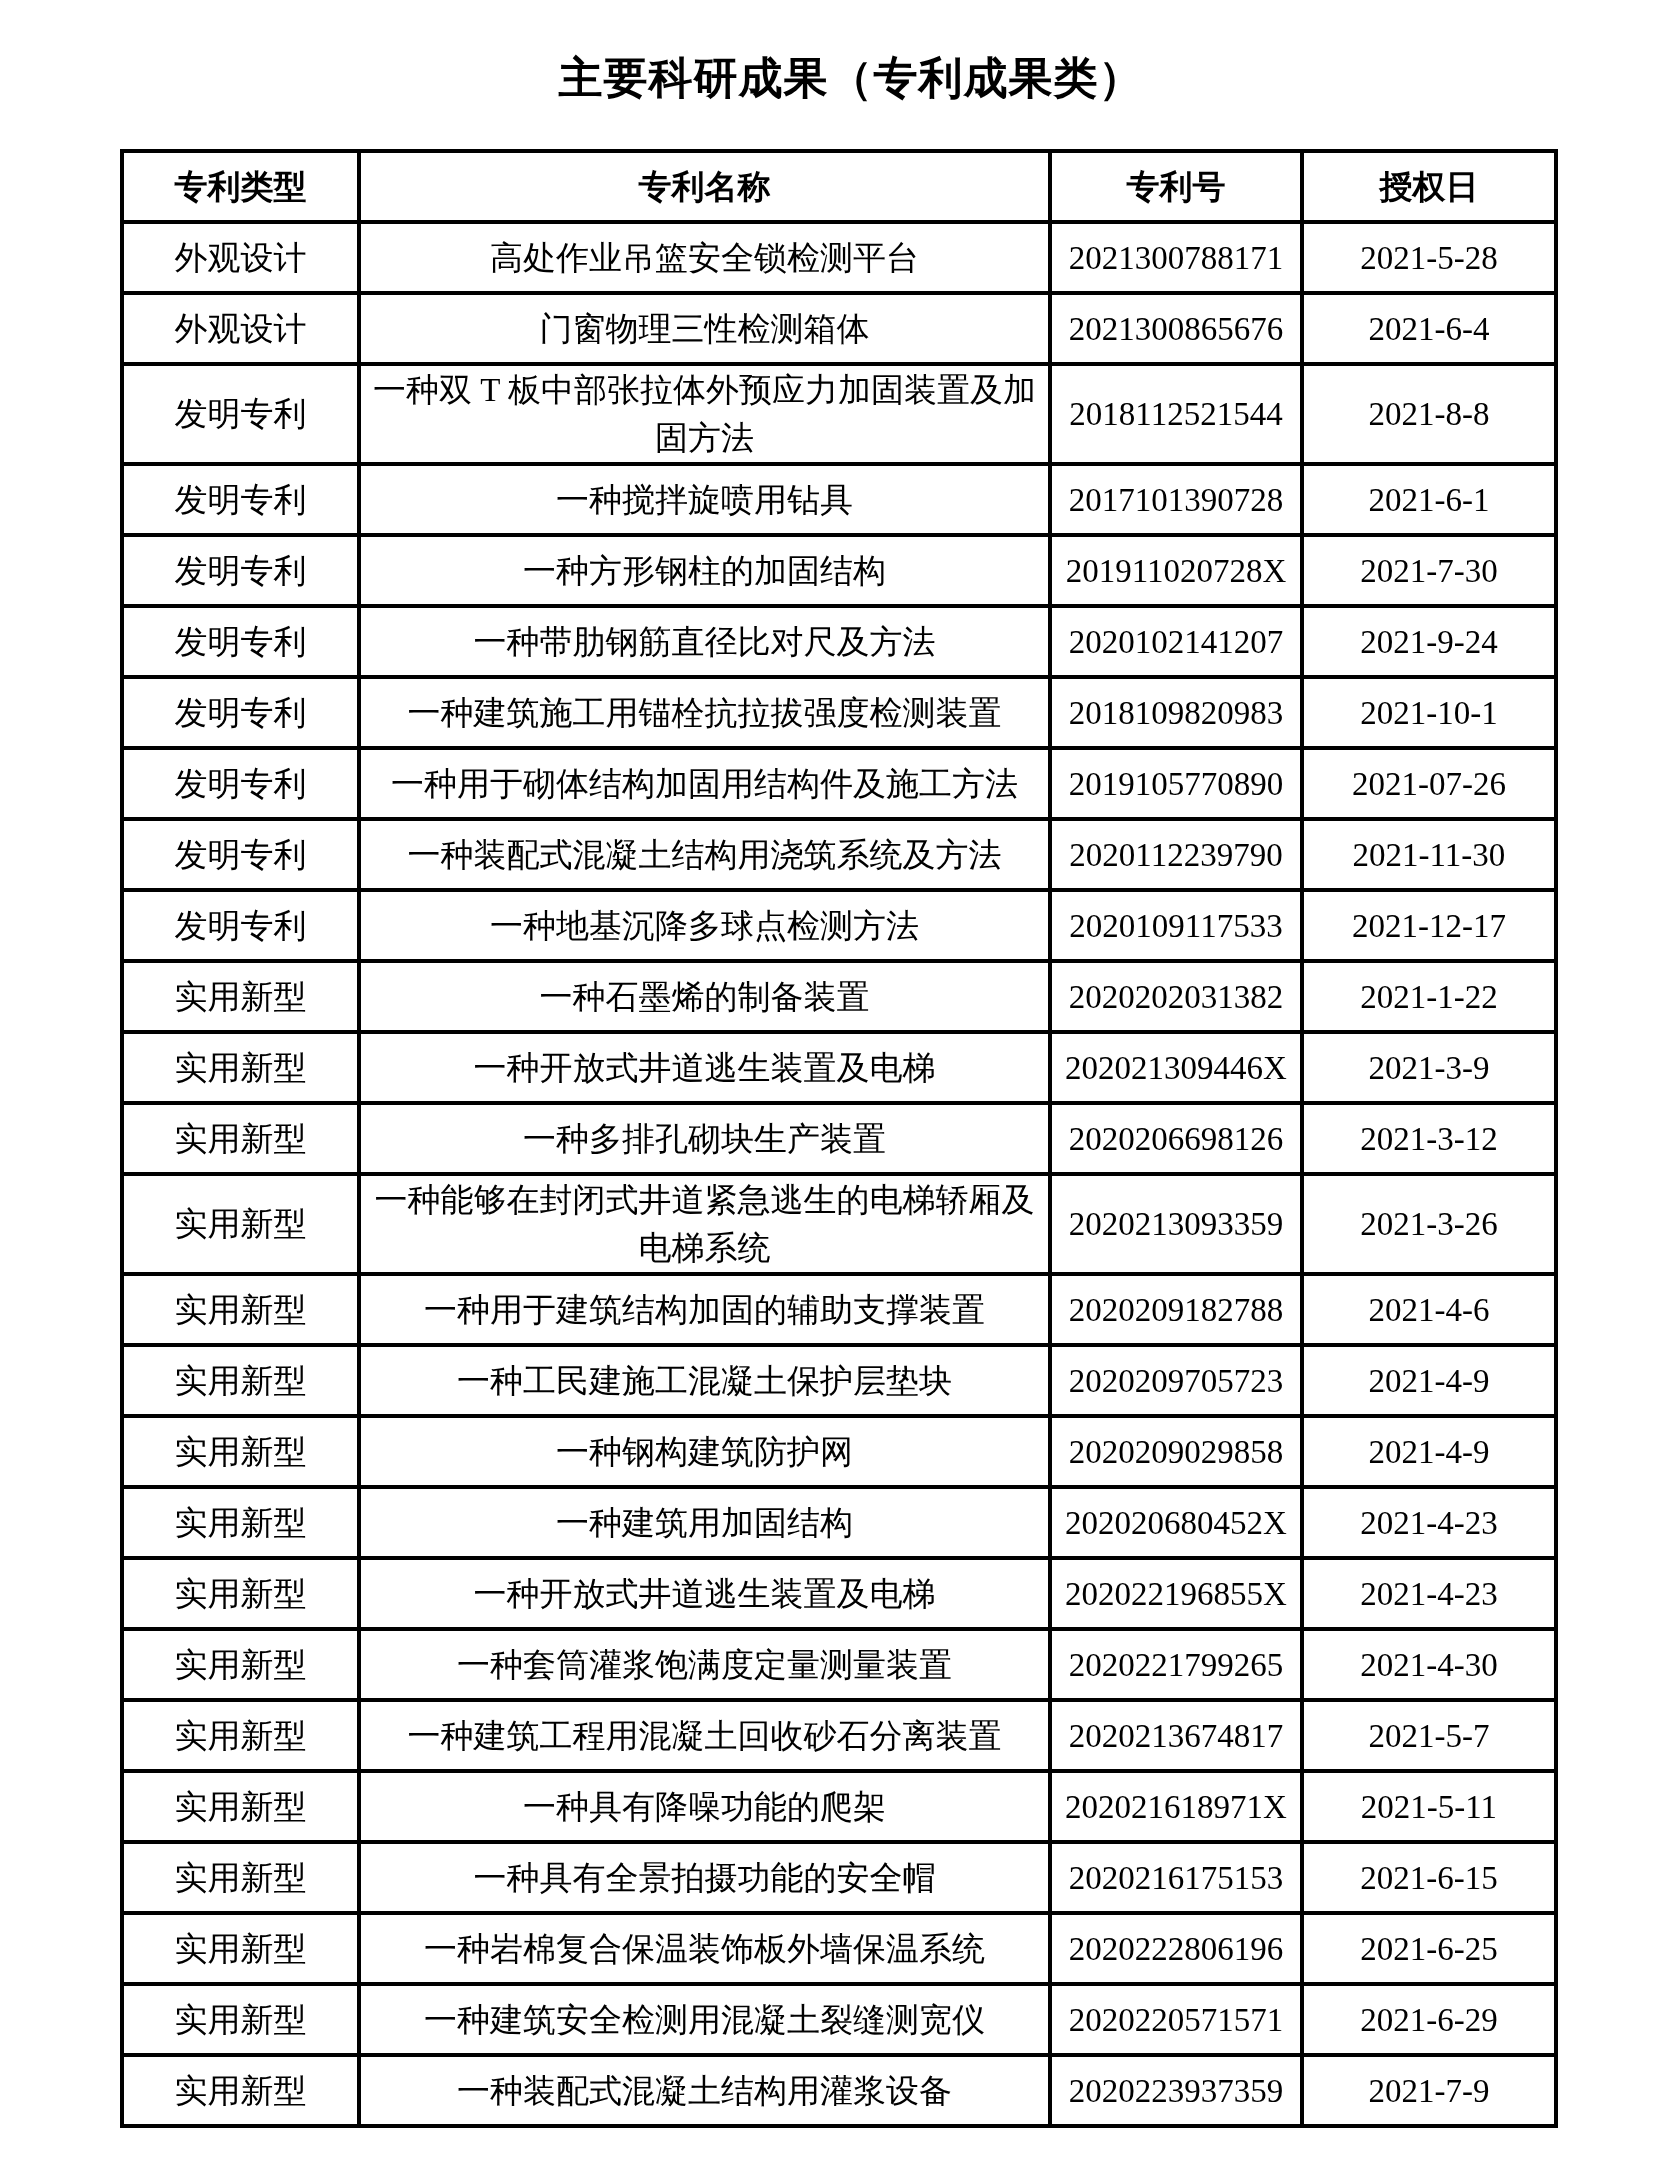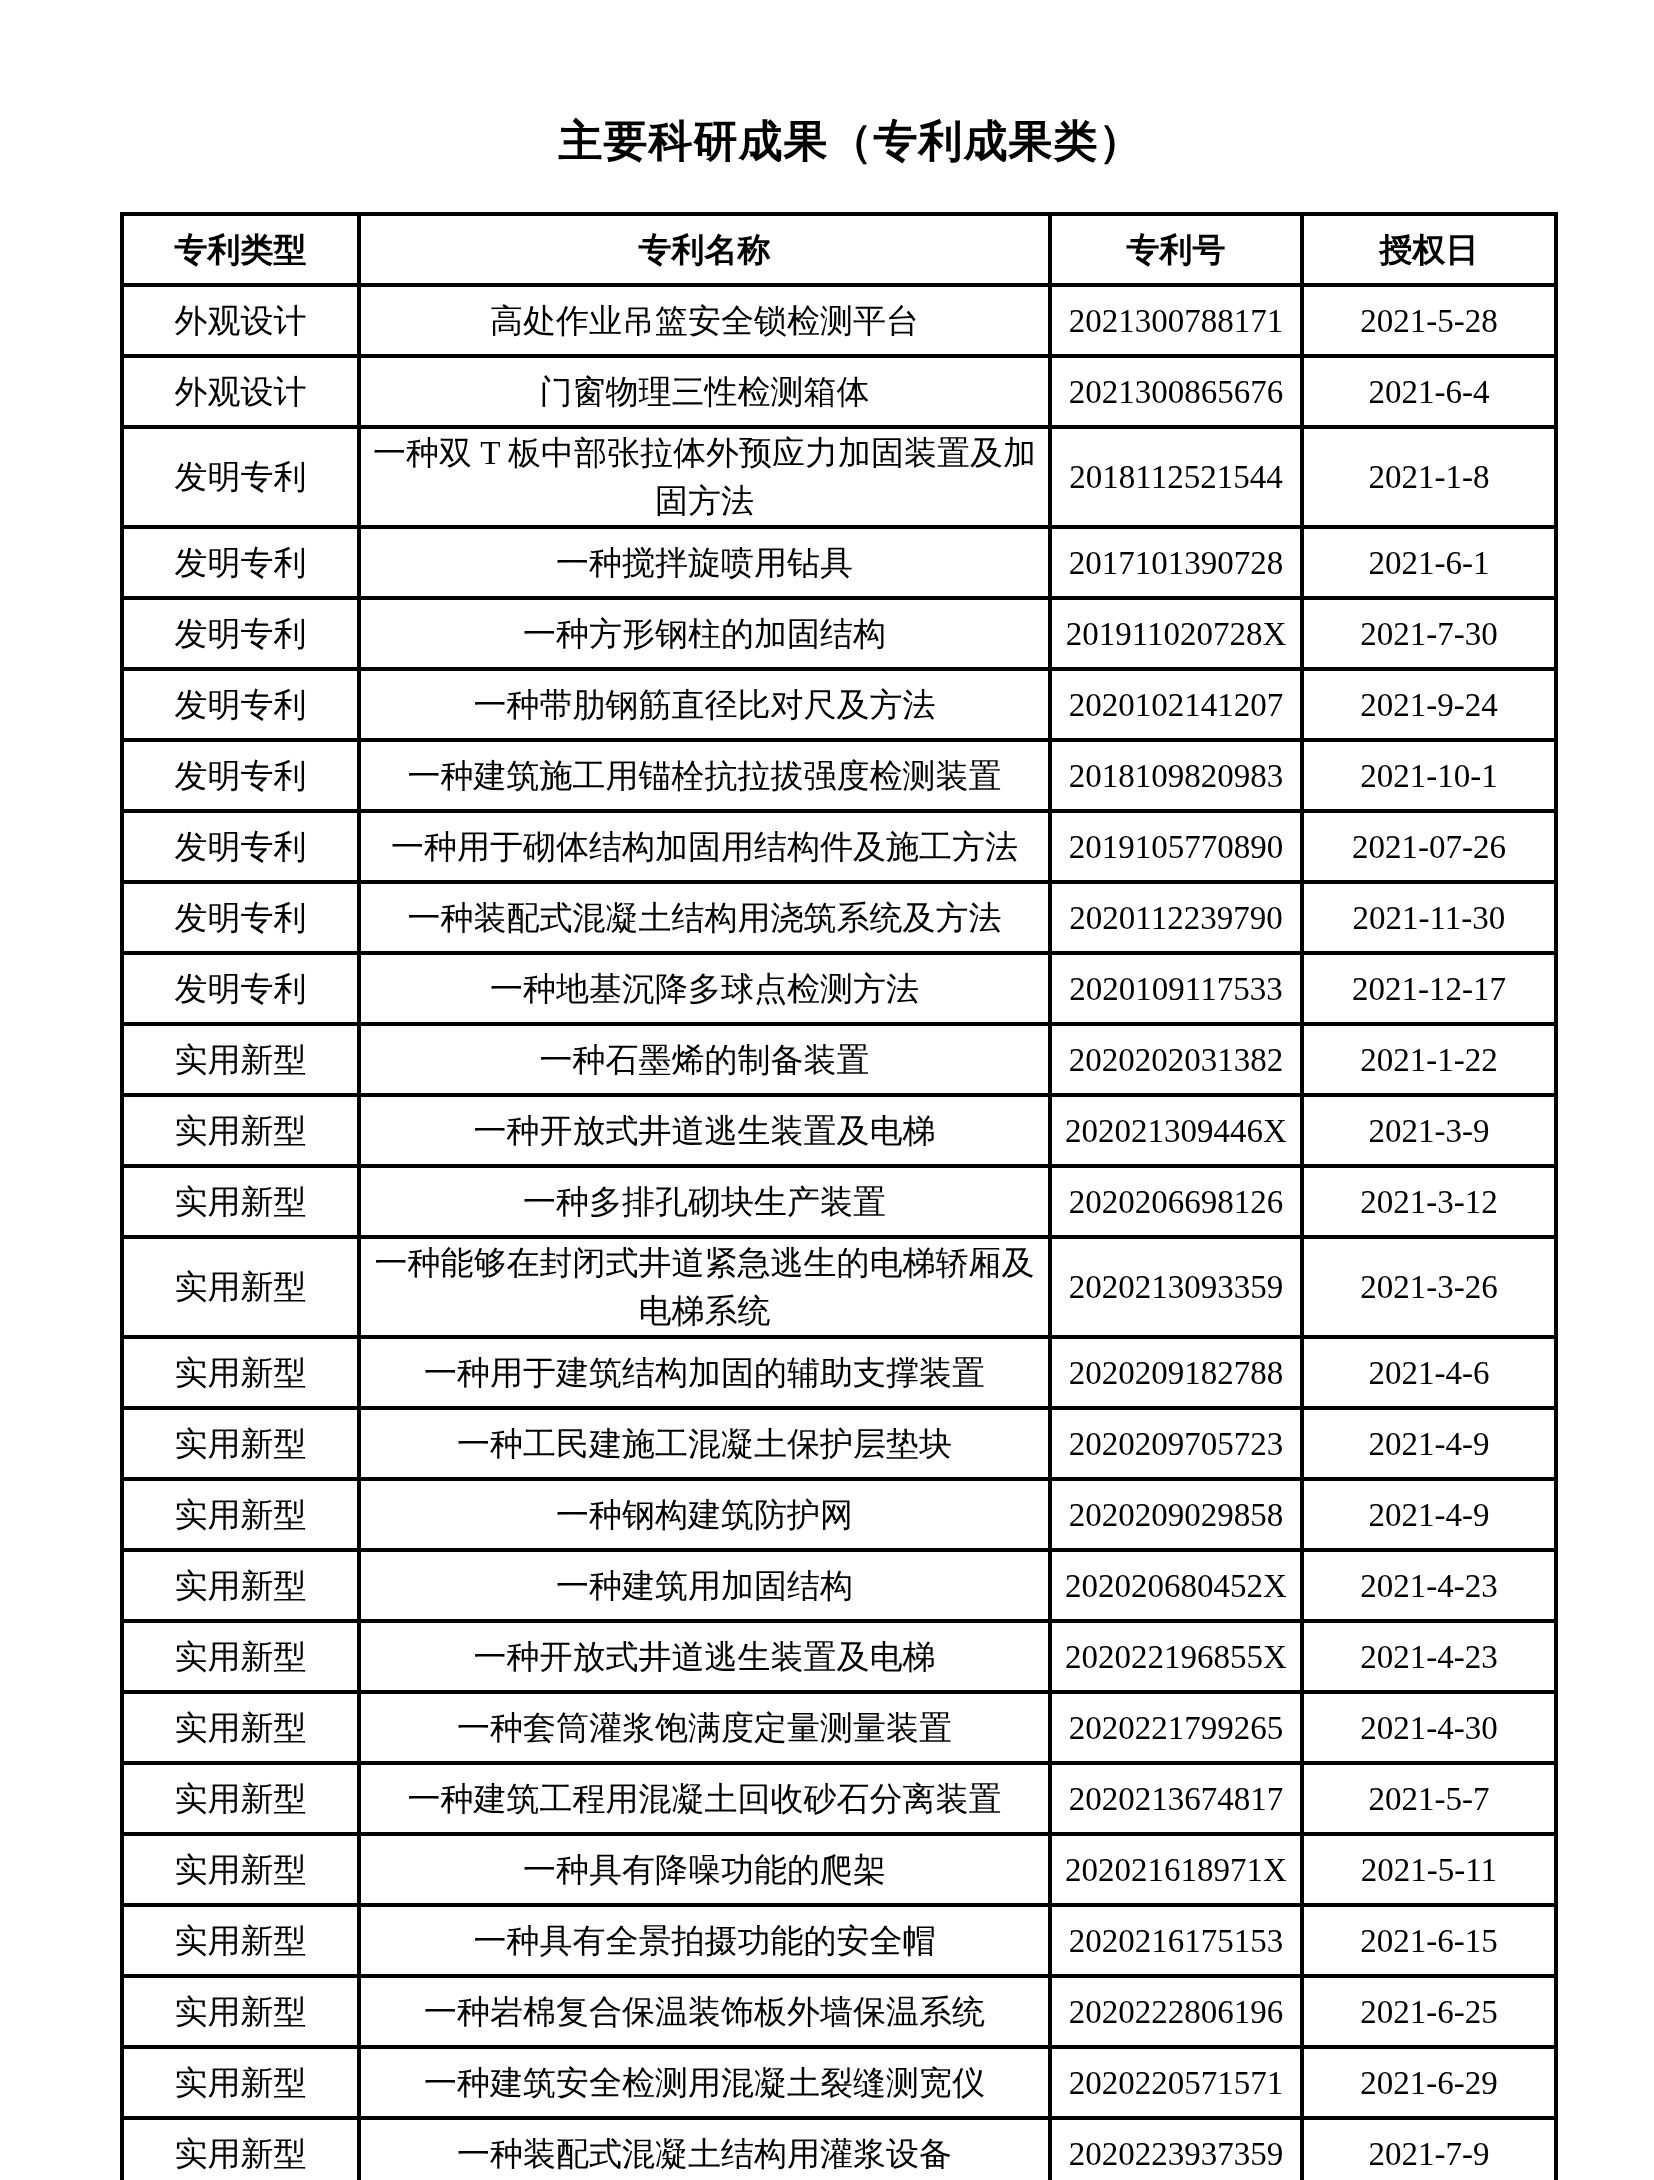--- a/index.html
+++ b/index.html
@@ -8,21 +8,21 @@
     background: #ffffff;
   }
   body {
     width: 1654px;
     height: 2180px;
     color: #000000;
     font-family: "Liberation Serif", serif;
     overflow: hidden;
   }
   .doc-title {
-    margin: 115px 0 0 0;
+    margin: 52px 0 0 0;
     text-align: center;
     font-family: "Liberation Sans", sans-serif;
     font-weight: bold;
     font-size: 44px;
     line-height: 52px;
     letter-spacing: 1px;
     padding-left: 48px;
   }
   table.patent-table {
     border-collapse: collapse;
@@ -79,21 +79,21 @@
       <tr>
         <td>外观设计</td>
         <td>门窗物理三性检测箱体</td>
         <td>2021300865676</td>
         <td>2021-6-4</td>
       </tr>
       <tr>
         <td>发明专利</td>
         <td>一种双 T 板中部张拉体外预应力加固装置及加固方法</td>
         <td>2018112521544</td>
-        <td>2021-1-8</td>
+        <td>2021-8-8</td>
       </tr>
       <tr>
         <td>发明专利</td>
         <td>一种搅拌旋喷用钻具</td>
         <td>2017101390728</td>
         <td>2021-6-1</td>
       </tr>
       <tr>
         <td>发明专利</td>
         <td>一种方形钢柱的加固结构</td>

